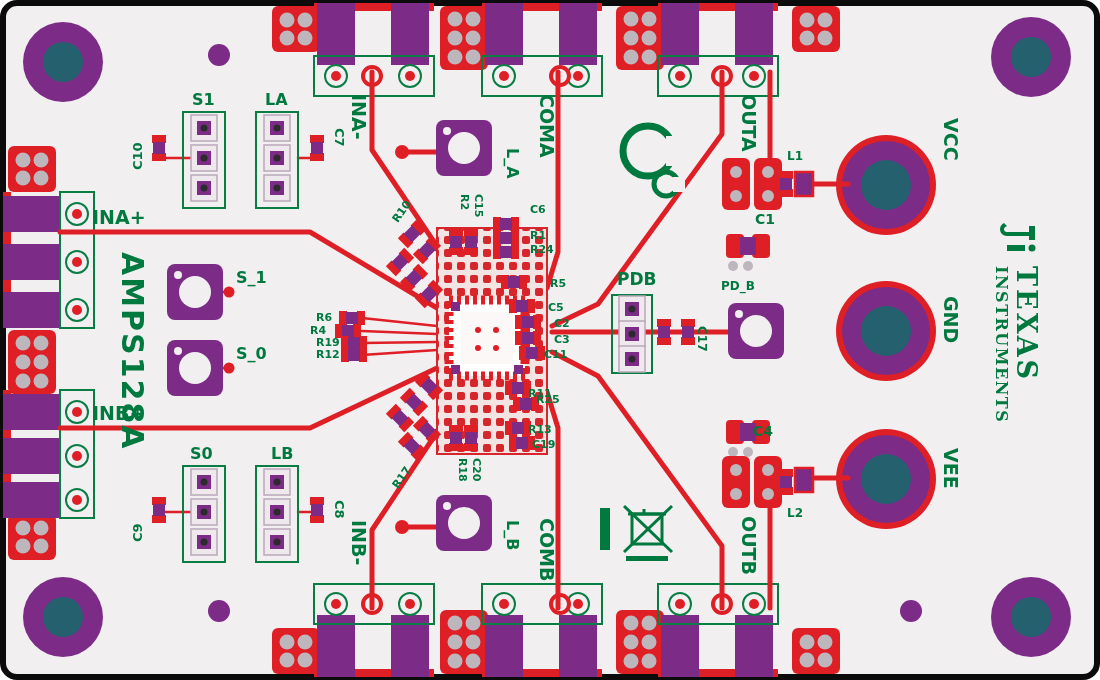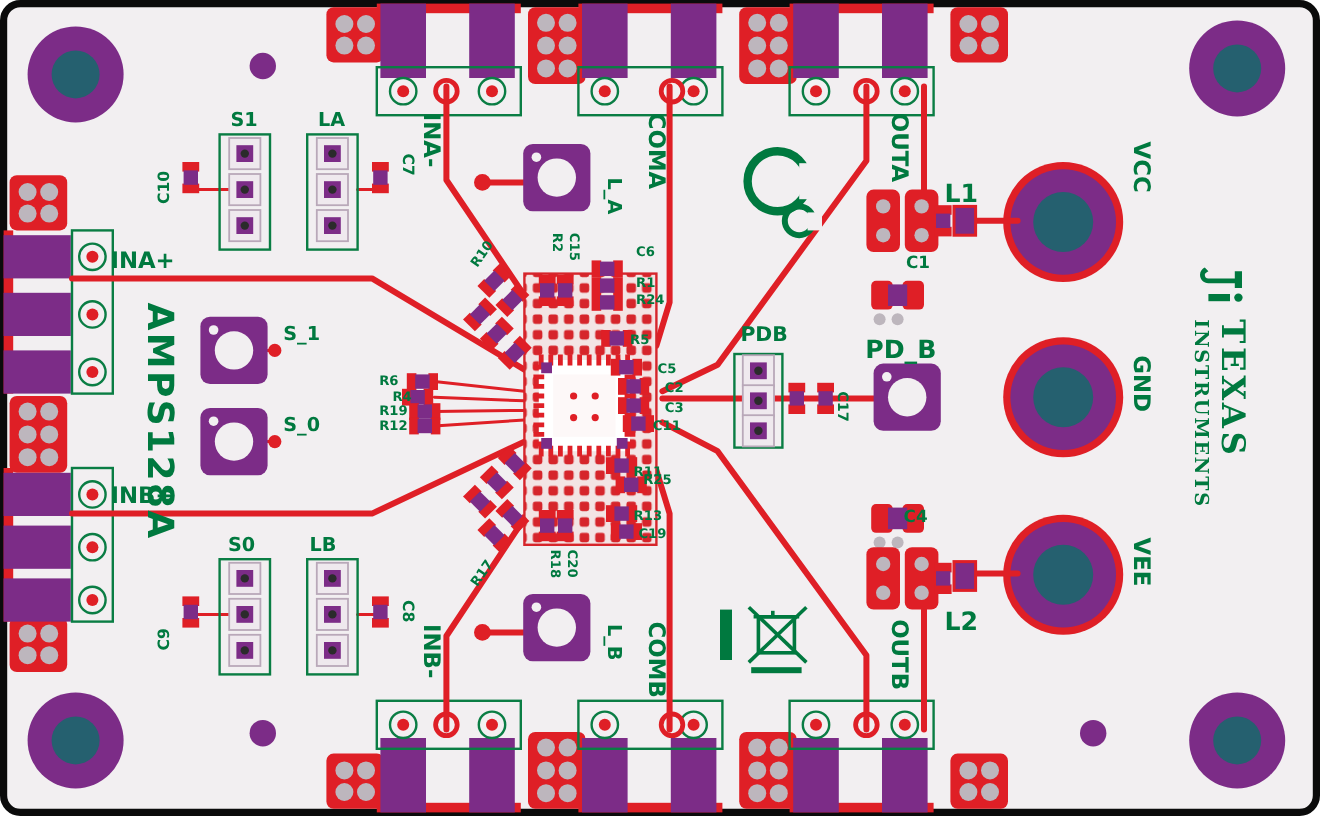--- a/index.html
+++ b/index.html
@@ -5,21 +5,21 @@
   html,body{margin:0;padding:0;width:1100px;height:680px;overflow:hidden;background:#ffffff;
     font-family:"DejaVu Sans",sans-serif;}
   .board{position:absolute;inset:0;width:1100px;height:680px;}
   svg.gfx{position:absolute;left:0;top:0;}
   .lbl{position:absolute;color:#00793f;font-weight:bold;white-space:nowrap;line-height:1.05;
     font-family:"DejaVu Sans",sans-serif;}
   .v{transform:rotate(90deg);transform-origin:top left;}
   .vneg{transform:rotate(-90deg);transform-origin:top left;}
   .d55{transform:rotate(-55deg);}
   .s11{font-size:11px}.s12{font-size:12px}.s13{font-size:13px}.s14{font-size:14px}
-  .s15{font-size:21px}.s16{font-size:16px}.s17{font-size:17px}.s19{font-size:19px}
+  .s15{font-size:12px}.s16{font-size:16px}.s17{font-size:17px}.s19{font-size:19px}
   .s30{font-size:30px;letter-spacing:2px}
   .brand{position:absolute;left:1042px;top:222px;transform:rotate(90deg);transform-origin:top left;
     display:flex;align-items:center;gap:10px;color:#00793f;}
   .brand-words{display:flex;flex-direction:column;align-items:flex-start;}
   .brand-w1{font-family:"DejaVu Serif",serif;font-weight:bold;font-size:27px;letter-spacing:3px;}
   .brand-w2{font-family:"DejaVu Serif",serif;font-weight:bold;font-size:16px;letter-spacing:1.5px;}
 </style>
 </head>
 <body>
 
@@ -383,21 +383,21 @@
 <span class="lbl s19 v" style="left:556px;top:518px">COMB</span>
 <span class="lbl s19 v" style="left:758px;top:516px">OUTB</span>
 
 <span class="lbl s19 v" style="left:960px;top:118px">VCC</span>
 <span class="lbl s19 v" style="left:960px;top:296px">GND</span>
 <span class="lbl s19 v" style="left:960px;top:448px">VEE</span>
 
 <span class="lbl s16" style="left:192px;top:92px">S1</span>
 <span class="lbl s16" style="left:265px;top:92px">LA</span>
 <span class="lbl s16" style="left:190px;top:446px">S0</span>
-<span class="lbl s16" style="left:258px;top:446px">LB</span>
+<span class="lbl s16" style="left:271px;top:446px">LB</span>
 <span class="lbl s17" style="left:617px;top:271px">PDB</span>
 
 <span class="lbl s16" style="left:236px;top:270px">S_1</span>
 <span class="lbl s16" style="left:236px;top:346px">S_0</span>
 <span class="lbl s16 v" style="left:520px;top:148px">L_A</span>
 <span class="lbl s16 v" style="left:520px;top:520px">L_B</span>
 <span class="lbl s15" style="left:721px;top:280px">PD_B</span>
 
 <span class="lbl s13 vneg" style="left:131px;top:170px">C10</span>
 <span class="lbl s13 v" style="left:346px;top:128px">C7</span>
@@ -409,27 +409,27 @@
 <span class="lbl s14" style="left:753px;top:424px">C4</span>
 <span class="lbl s15" style="left:787px;top:507px">L2</span>
 <span class="lbl s12 v" style="left:708px;top:326px">C17</span>
 
 <span class="lbl s11 d55" style="left:390px;top:206px">R10</span>
 <span class="lbl s11 v" style="left:470px;top:194px">R2</span>
 <span class="lbl s11 v" style="left:484px;top:194px">C15</span>
 <span class="lbl s11" style="left:530px;top:204px">C6</span>
 <span class="lbl s11" style="left:530px;top:230px">R1</span>
 <span class="lbl s11" style="left:530px;top:244px">R24</span>
-<span class="lbl s11" style="left:525px;top:278px">R5</span>
+<span class="lbl s11" style="left:550px;top:278px">R5</span>
 <span class="lbl s11" style="left:548px;top:302px">C5</span>
 <span class="lbl s11" style="left:554px;top:318px">C2</span>
 <span class="lbl s11" style="left:554px;top:334px">C3</span>
 <span class="lbl s11" style="left:544px;top:349px">C11</span>
 <span class="lbl s11" style="left:316px;top:312px">R6</span>
-<span class="lbl s11" style="left:327px;top:325px">R4</span>
+<span class="lbl s11" style="left:310px;top:325px">R4</span>
 <span class="lbl s11" style="left:316px;top:337px">R19</span>
 <span class="lbl s11" style="left:316px;top:349px">R12</span>
 <span class="lbl s11" style="left:528px;top:388px">R11</span>
 <span class="lbl s11" style="left:536px;top:394px">R25</span>
 <span class="lbl s11" style="left:528px;top:424px">R13</span>
 <span class="lbl s11" style="left:532px;top:439px">C19</span>
 <span class="lbl s11 v" style="left:468px;top:458px">R18</span>
 <span class="lbl s11 v" style="left:482px;top:458px">C20</span>
 <span class="lbl s11 d55" style="left:390px;top:472px">R17</span>
 

